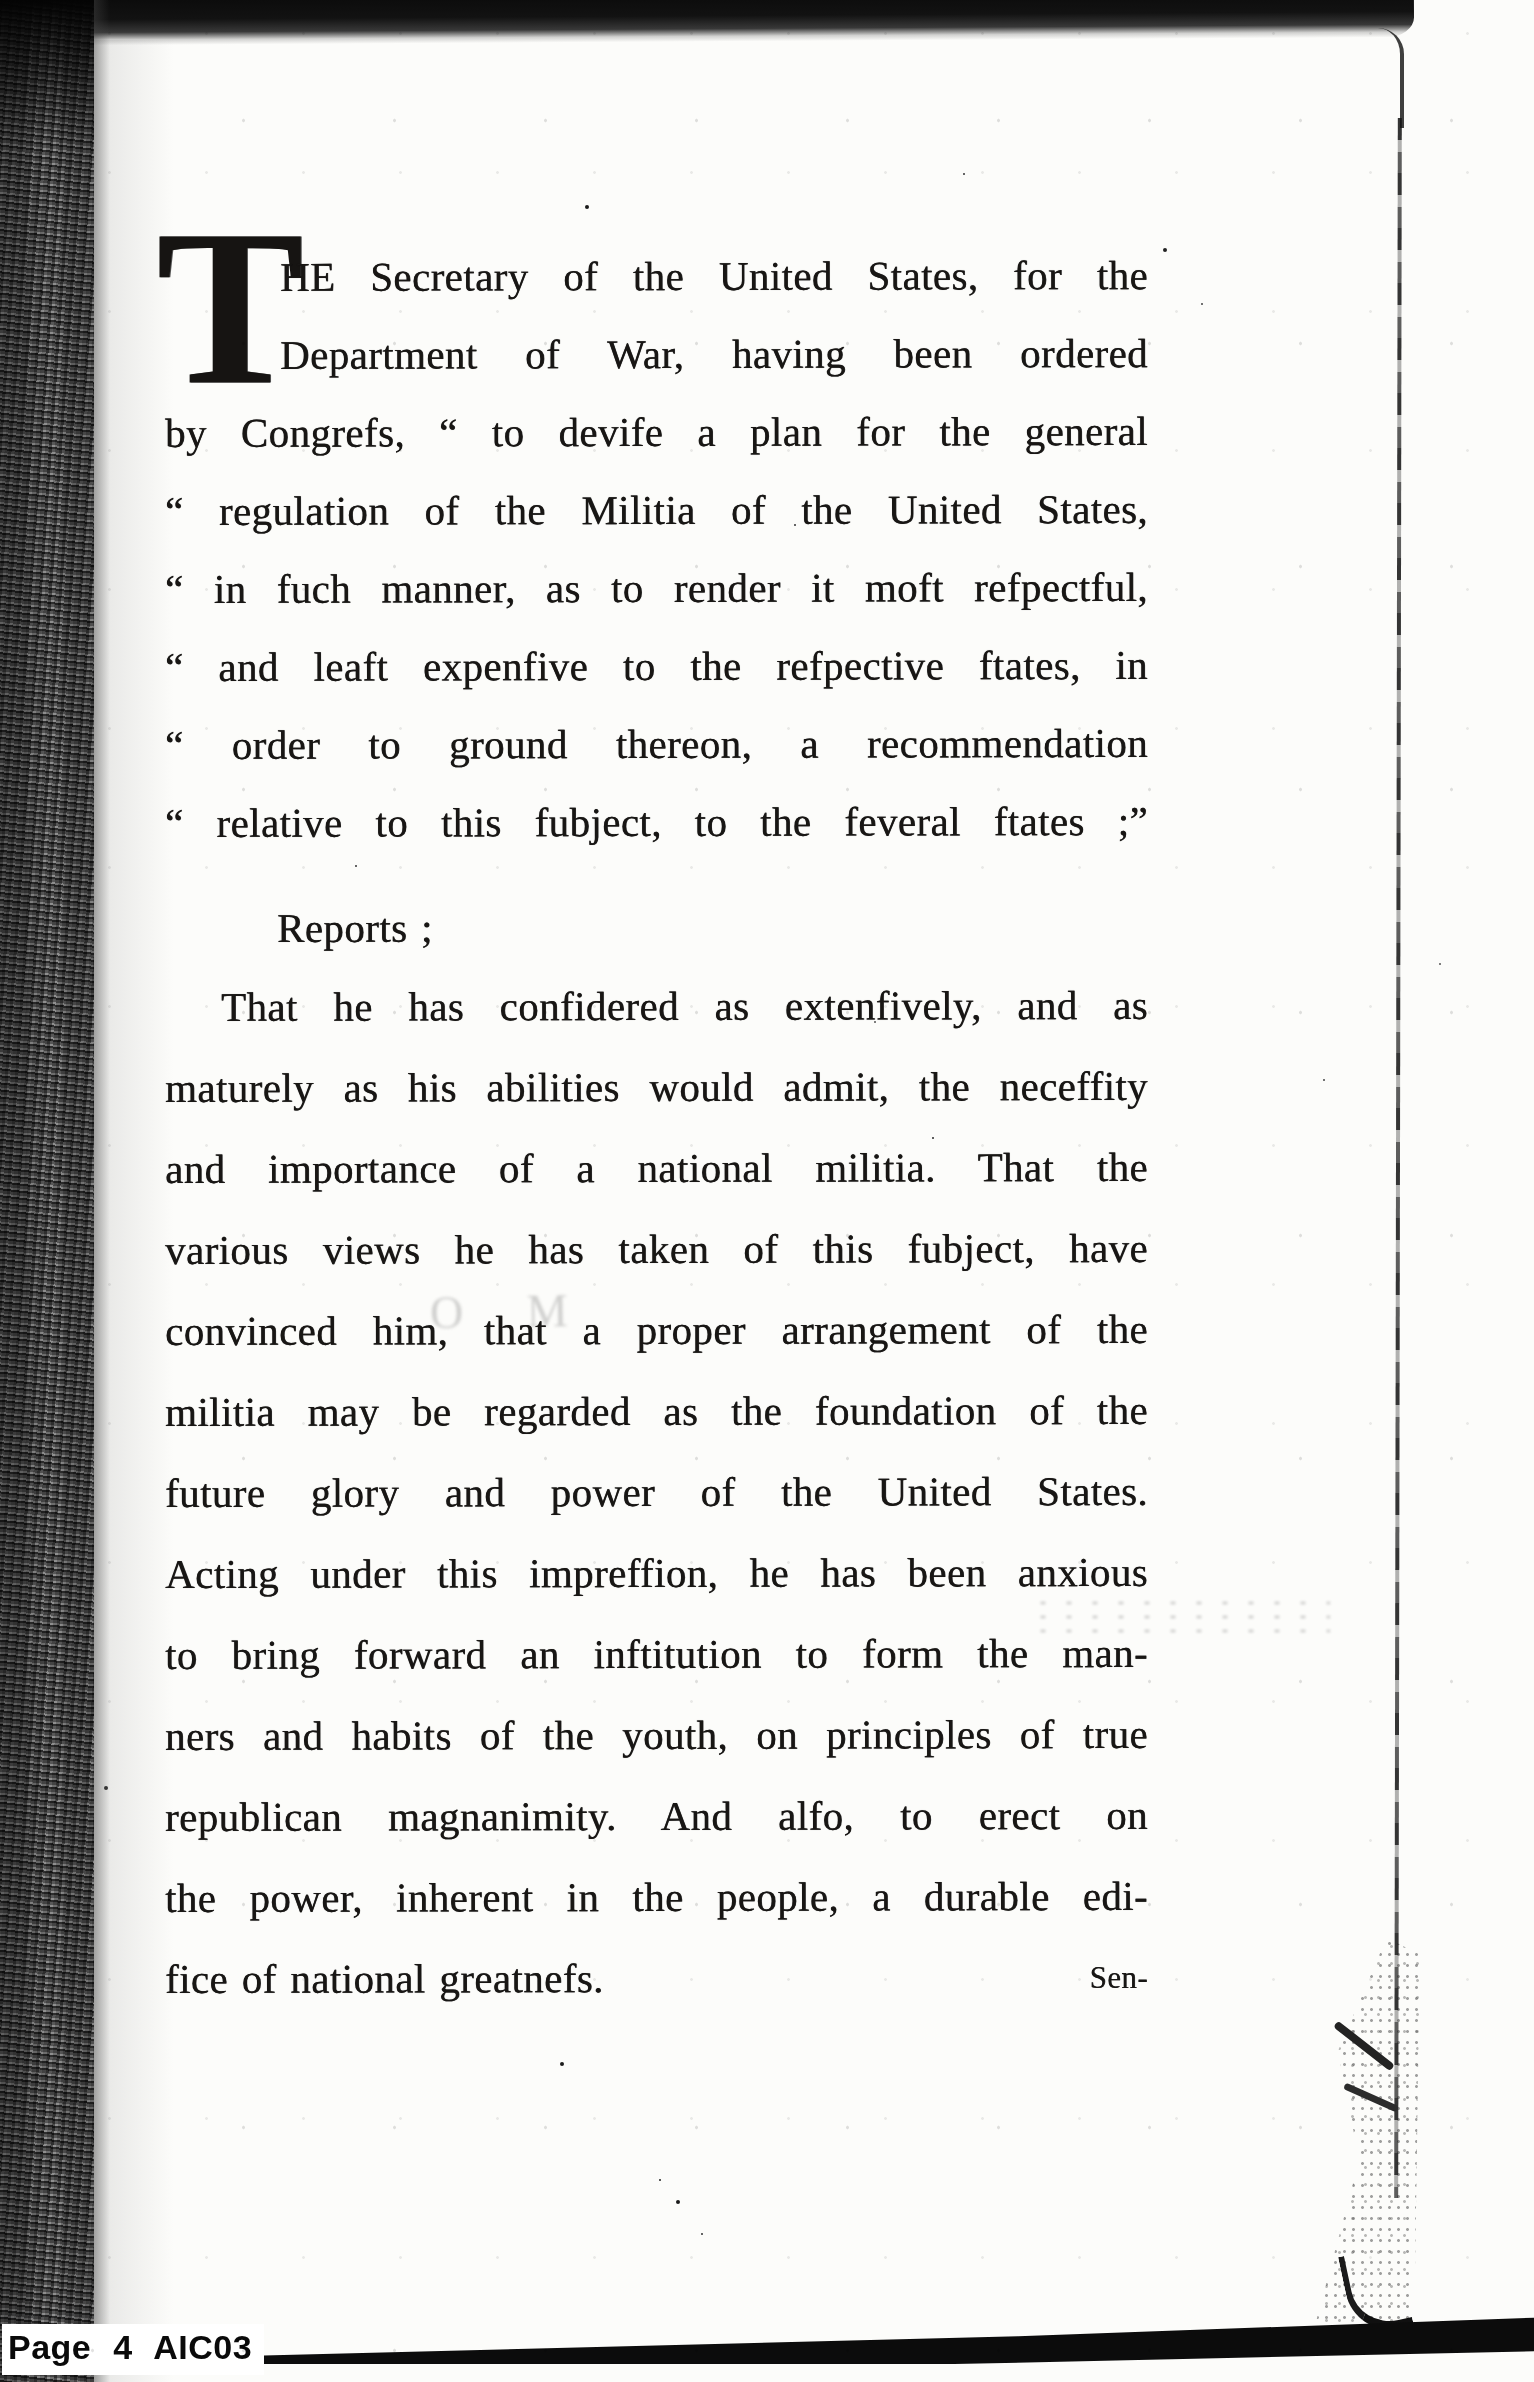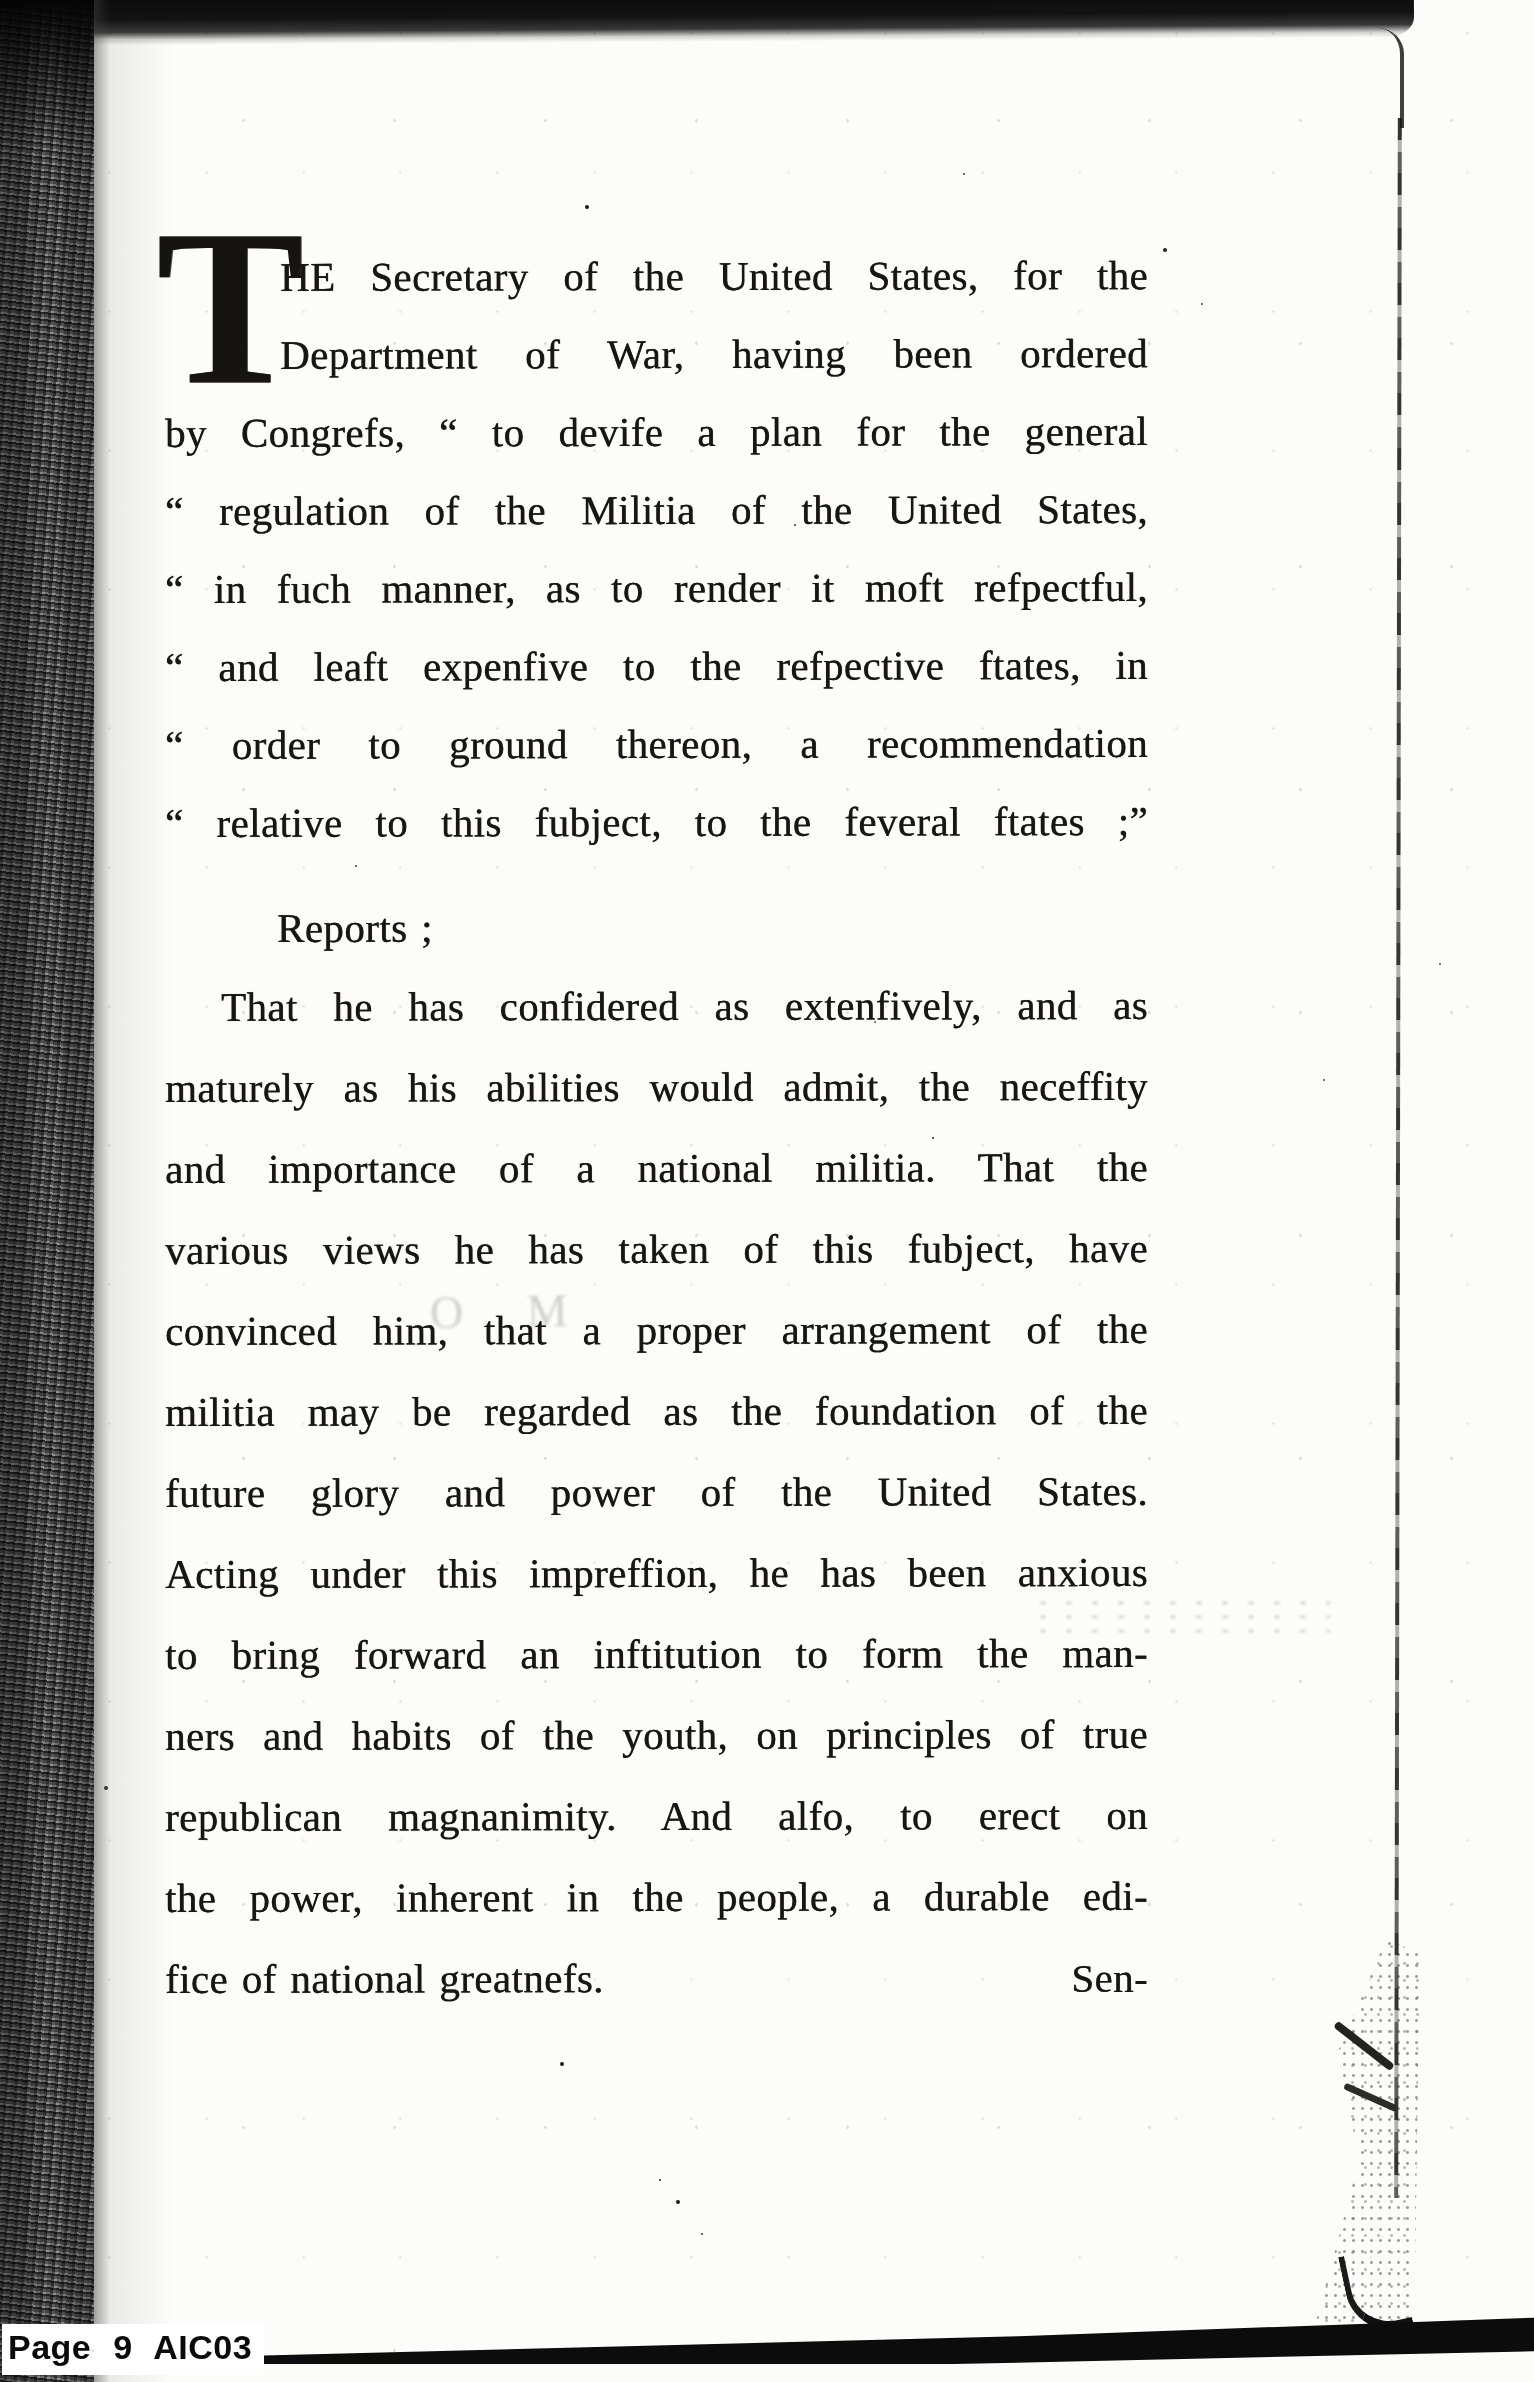--- a/index.html
+++ b/index.html
@@ -90,21 +90,21 @@
   .line.cap-indent{left:280px; width:868px;}
   .drop-cap{
     position:absolute; left:156px; top:196px; width:118px; height:230px;
     font-size:222px; line-height:1; font-weight:700; color:#161412;
     text-shadow:1px 0 0 rgba(10,10,10,.7);
   }
   .reports{left:277px;}
   .p2-first{padding-left:56px; width:927px;}
   .catchword{
     position:absolute; right:386px; top:1939px; height:80px;
-    font-size:41px; line-height:78px; letter-spacing:.4px;
+    font-size:31px; line-height:78px; letter-spacing:.4px;
     text-shadow:.4px 0 0 rgba(12,12,12,.8);
   }
   
   .bleed1{
     position:absolute; left:430px; top:1282px; width:520px; height:56px;
     font-size:46px; color:#6a6a6a; opacity:.3; filter:blur(1.6px);
     letter-spacing:26px; transform:rotate(-1deg);
   }
   .bleed2{
     position:absolute; left:1030px; top:1596px; width:300px; height:40px; opacity:.35; filter:blur(1.5px);
@@ -172,15 +172,15 @@
   <div class="line" style="top:1453px">future glory and power of the United States.</div>
   <div class="line" style="top:1534px">Acting under this impreffion, he has been anxious</div>
   <div class="line" style="top:1615px">to bring forward an inftitution to form the man-</div>
   <div class="line" style="top:1696px">ners and habits of the youth, on principles of true</div>
   <div class="line" style="top:1777px">republican magnanimity. And alfo, to erect on</div>
   <div class="line" style="top:1858px">the power, inherent in the people, a durable edi-</div>
   <div class="line short" style="top:1939px">fice of national greatnefs.</div>
 
   <div class="catchword">Sen-</div>
 
-  <div class="footer">Page 9 AIC03</div>
+  <div class="footer">Page 4 AIC03</div>
 
 </div>
 
 </body></html>

